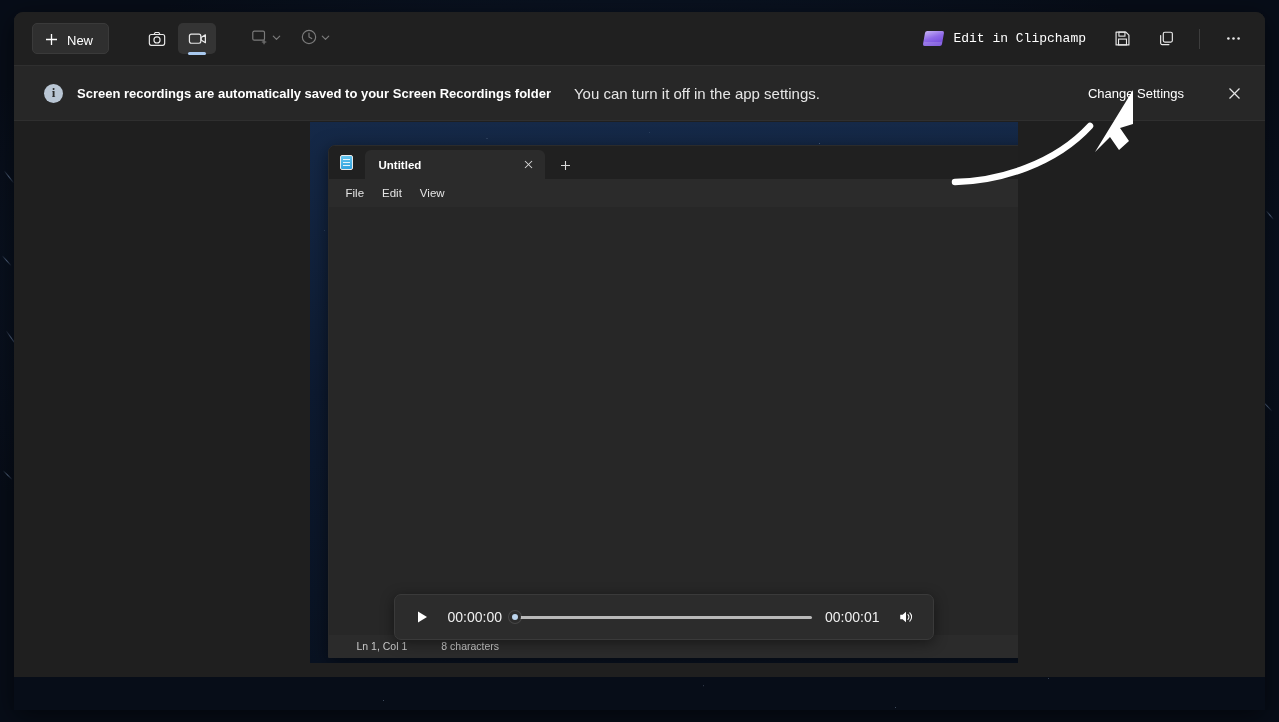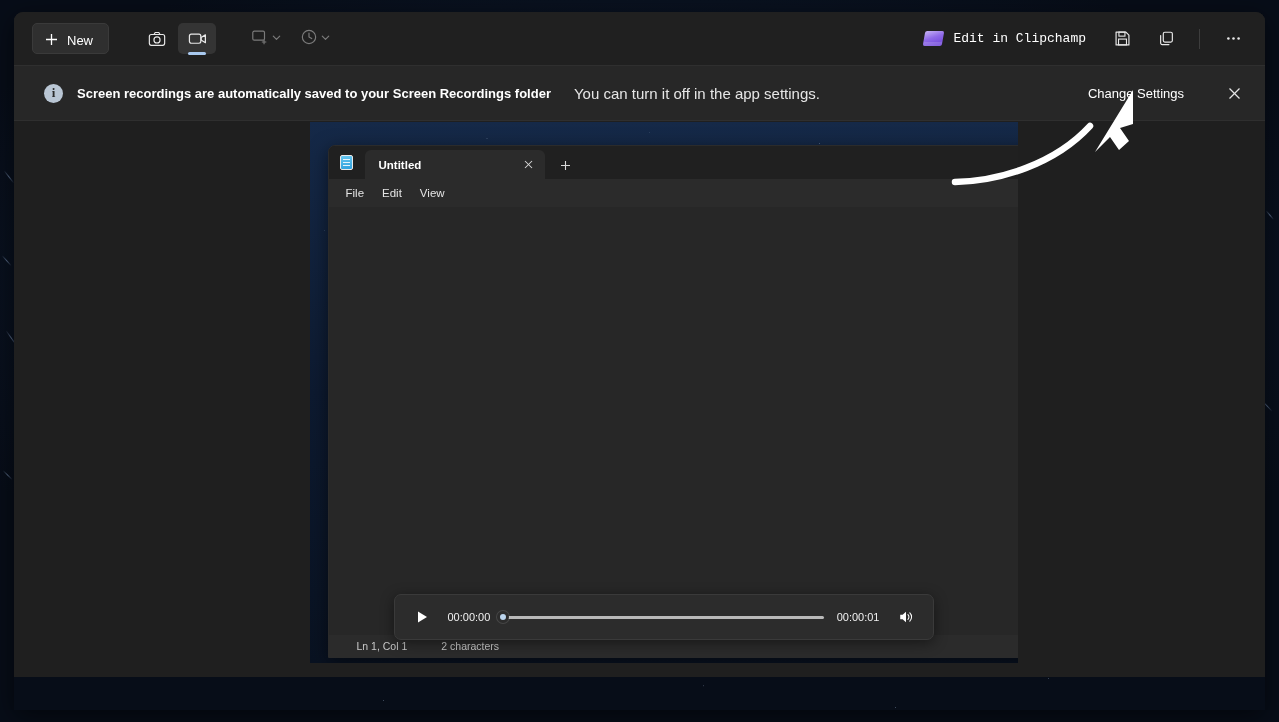--- a/index.html
+++ b/index.html
@@ -392,21 +392,21 @@
     gap: 13px;
     box-shadow: 0 3px 14px rgba(0,0,0,.45);
   }
   .play-btn {
     width: 26px; height: 26px;
     display: flex; align-items: center; justify-content: center;
     color: #ffffff; cursor: pointer;
     border-radius: 4px; background: transparent; border: none;
   }
   .time-label {
-    font-size: 11px; color: #f0f0f0;
+    font-size: 14px; color: #f0f0f0;
     font-variant-numeric: tabular-nums;
     white-space: nowrap;
     text-align: center;
   }
   .scrub-wrap {
     flex: 1;
     height: 26px;
     display: flex; align-items: center;
     position: relative;
     cursor: pointer;
@@ -617,21 +617,21 @@
                          M3.2 3.2 l1.3 1.3 M11.5 11.5 l1.3 1.3
                          M12.8 3.2 l-1.3 1.3 M4.5 11.5 l-1.3 1.3" stroke="currentColor" stroke-width="1.1" stroke-linecap="round"></path>
               </svg>
             </div>
           </div>
 
           <div class="np-editor"></div>
 
           <div class="np-statusbar">
             <span class="np-status-item">Ln 1, Col 1</span>
-            <span class="np-status-item">2 characters</span>
+            <span class="np-status-item">8 characters</span>
             <span class="np-status-spacer"></span>
             <span class="np-status-enc">UTF-1</span>
           </div>
         </div>
 
         <div class="player">
           <button class="play-btn">
             <svg width="14" height="14" viewBox="0 0 14 14" aria-hidden="true">
               <path d="M3 1.4 L12 7 L3 12.6 Z" fill="currentColor"></path>
             </svg>

